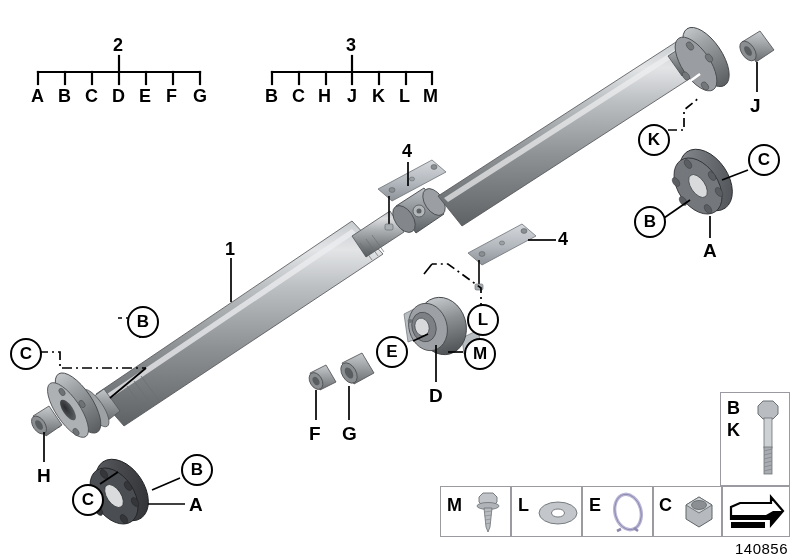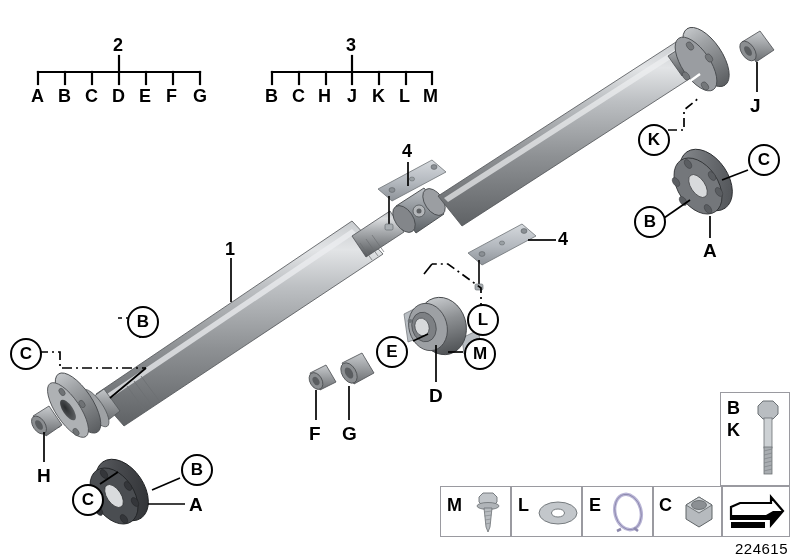--- a/index.html
+++ b/index.html
@@ -366,21 +366,21 @@
     <ellipse cx="19" cy="13" rx="7.5" ry="4.5" fill="#8b8f93" stroke="#5f6467" stroke-width="0.8"></ellipse>
   </svg>
 
   <div class="legend-box" style="left:722px;top:486px;width:68px;height:51px;"></div>
   <svg style="position:absolute;left:726px;top:489px;width:60px;height:45px;" viewBox="0 0 60 45">
     <path d="M 5,18 L 5,30 L 45,30 L 45,36 L 57,22 L 45,8 L 45,14 L 14,14 Z" fill="none" stroke="#000" stroke-width="2.2" stroke-linejoin="miter"></path>
     <path d="M 5,30 L 45,30 L 45,36 L 57,22 L 47,22 L 40,26 L 5,26 Z" fill="#000"></path>
     <rect x="5" y="33" width="34" height="6" fill="#000"></rect>
   </svg>
 
-  <div class="diagram-id" style="left:735px;top:540px;">224615</div>
+  <div class="diagram-id" style="left:735px;top:540px;">140856</div>
 
   <div class="lbl lbl-num" style="left:113px;top:36px;">2</div>
   <div class="lbl lbl-letter" style="left:31px;top:87px;">A</div>
   <div class="lbl lbl-letter" style="left:58px;top:87px;">B</div>
   <div class="lbl lbl-letter" style="left:85px;top:87px;">C</div>
   <div class="lbl lbl-letter" style="left:112px;top:87px;">D</div>
   <div class="lbl lbl-letter" style="left:139px;top:87px;">E</div>
   <div class="lbl lbl-letter" style="left:166px;top:87px;">F</div>
   <div class="lbl lbl-letter" style="left:193px;top:87px;">G</div>
 

